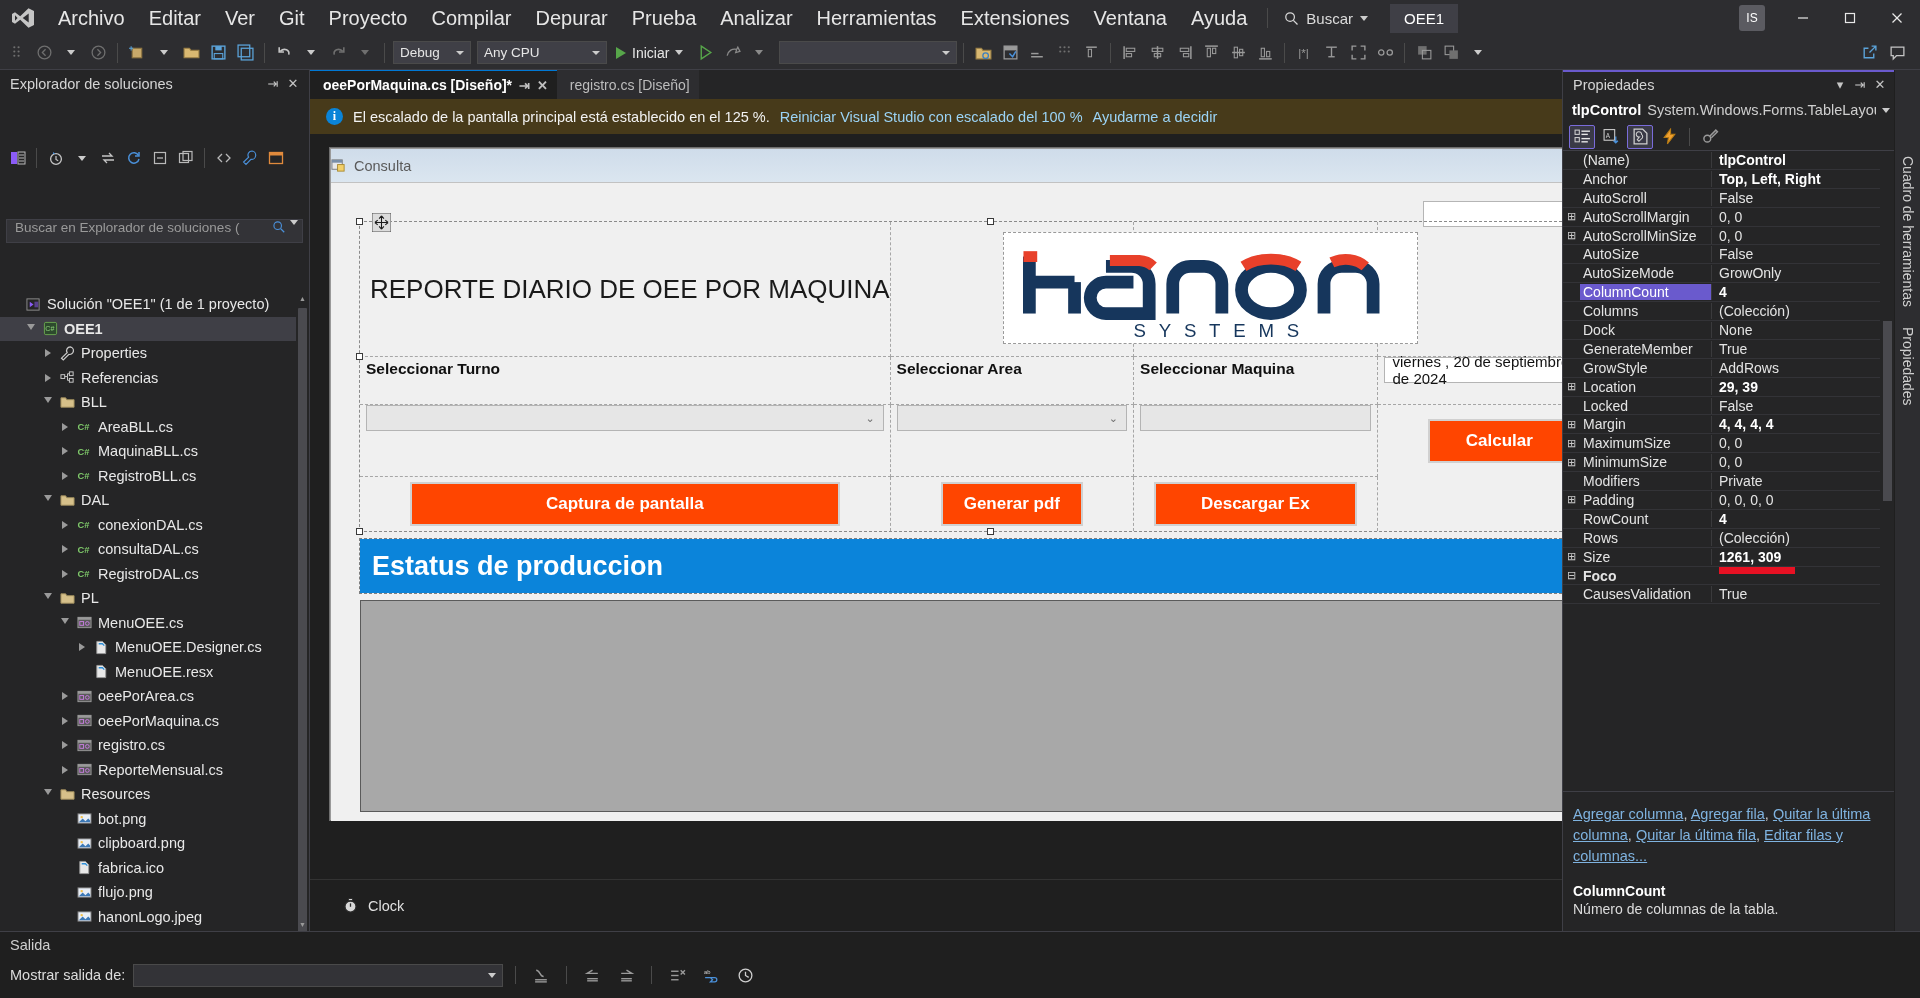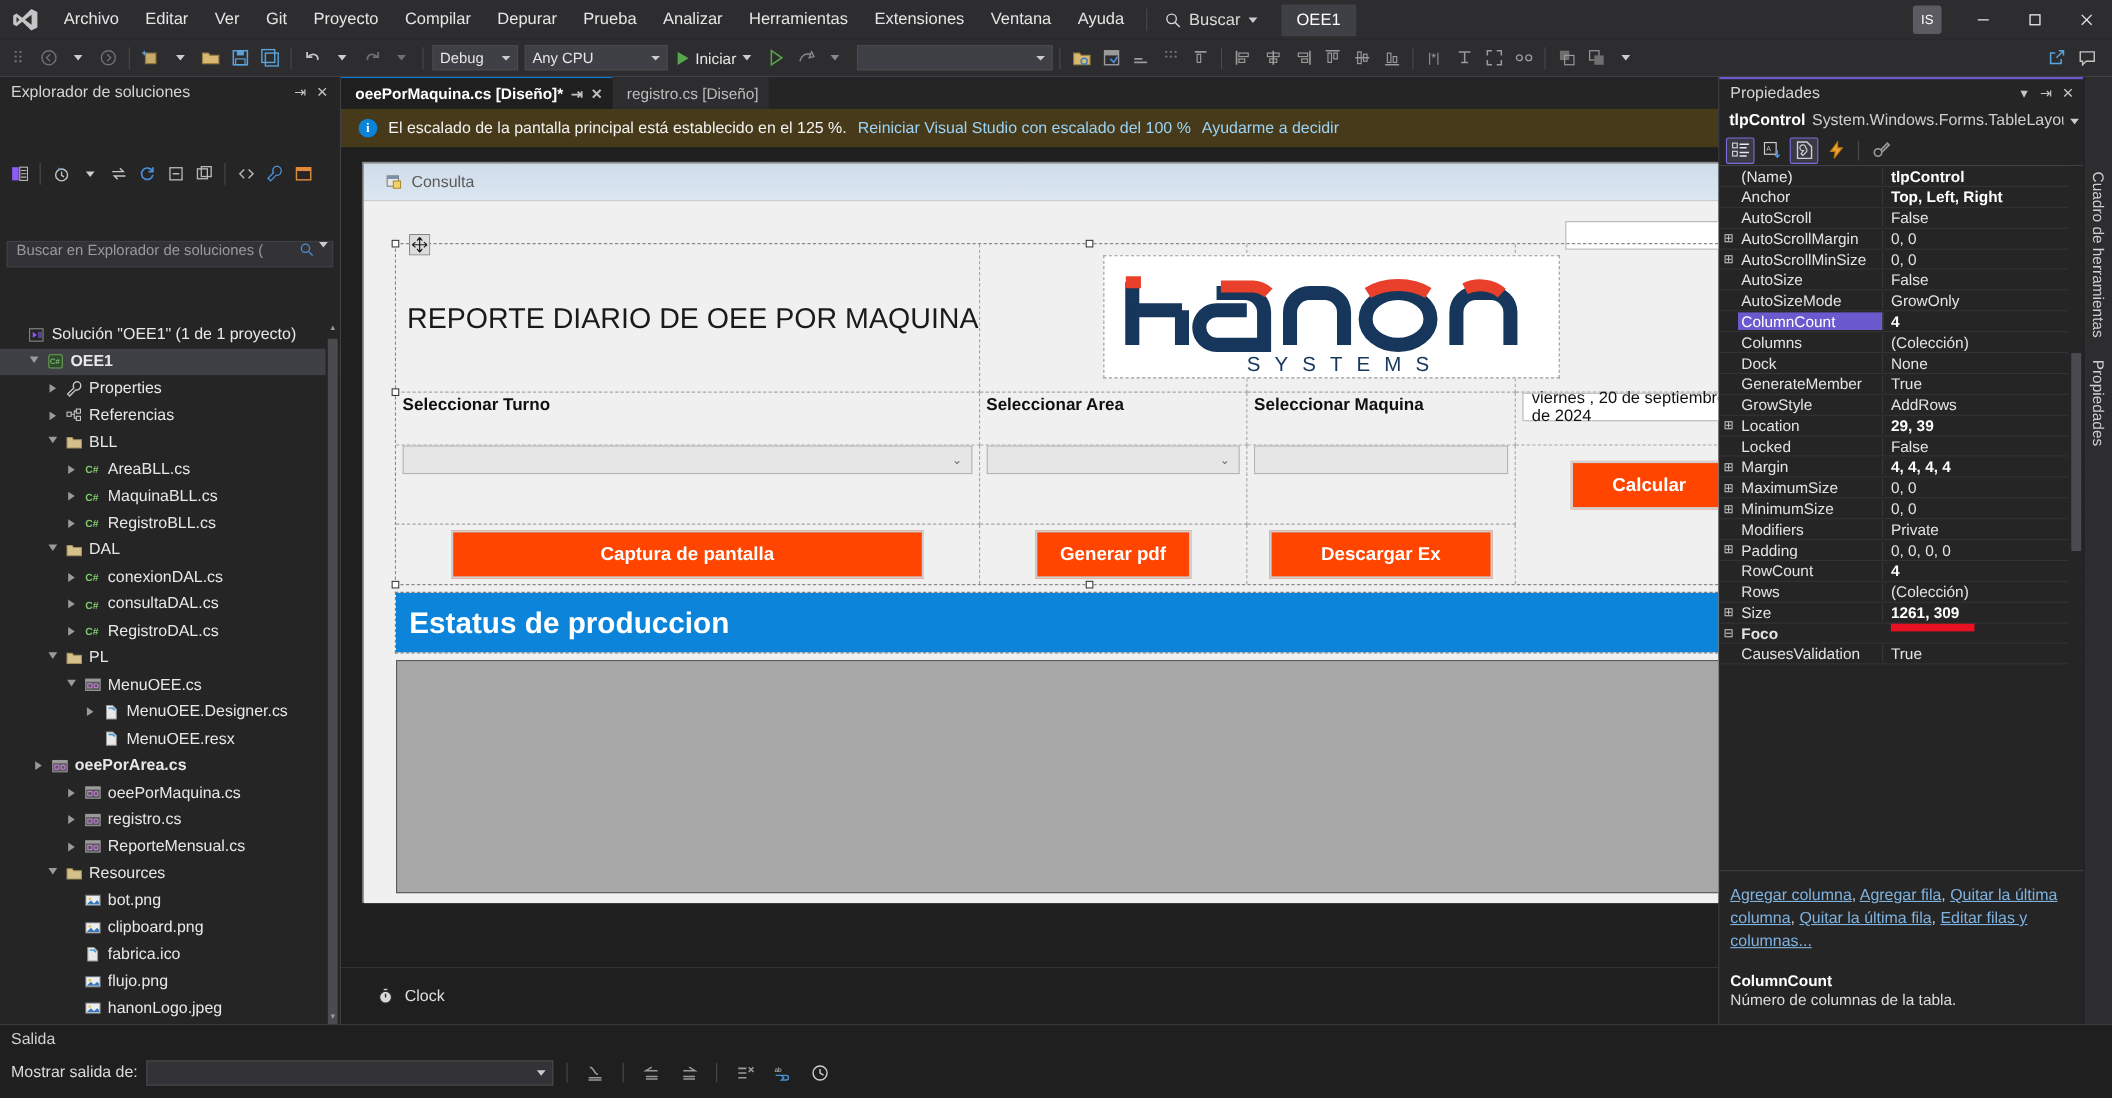--- a/index.html
+++ b/index.html
@@ -15,21 +15,21 @@
   
   .titlebar {
     display:flex; align-items:center; height:36px;
     background:#2d2d30; position:relative;
   }
   .vs-logo { width:46px; display:flex; align-items:center; justify-content:center; }
   .vs-logo svg { width:24px; height:24px; }
   .menubar { display:flex; align-items:center; height:36px; }
   .menu-item {
     padding:0 12px; height:36px; line-height:36px;
-    font-size:15px; color:#e6e6e6; cursor:default; white-space:nowrap;text-align:center;
+    font-size:20px; color:#e6e6e6; cursor:default; white-space:nowrap;text-align:center;
   }
   .tb-sep { width:1px; height:20px; background:#4a4a4a; margin:0 8px; }
   .search-box {
     display:flex; align-items:center; gap:7px;
     font-size:15px; color:#dcdcdc; padding:0 8px; cursor:default;
   }
   .search-box .mag { width:15px; height:15px; }
   .caret-dn { width:0;height:0;border-left:4px solid transparent;border-right:4px solid transparent;border-top:5px solid #ccc; }
   .proj-chip {
     background:#3f3f46; font-size:15px; padding:6px 14px; margin-left:14px; color:#fff;
@@ -127,21 +127,21 @@
   .notice a { color:#9bd3f5; text-decoration:none; cursor:pointer; }
 
   .design-host { flex:1; position:relative; background:#1f1f1f; overflow:hidden; }
   .winform {
     position:absolute; left:20px; top:14px; width:1262px; height:672px;
     background:#f0f0f0; border:1px solid #9a9a9a;
     box-shadow:0 0 0 1px #6f6f6f;
   }
   .wf-title {
     height:34px; background:linear-gradient(#cfdcea,#dbe6f0);
-    display:flex; align-items:center; gap:8px; padding-left:20px;
+    display:flex; align-items:center; gap:8px; padding-left:0;
     font-size:14.5px; color:#5a5a5a; border-bottom:1px solid #c2c2c2;
   }
   .wf-ico { width:15px;height:15px; }
   .wf-body { position:relative; height:638px; background:#f0f0f0; }
   .srch-ghost {
     position:absolute; right:18px; top:18px; width:150px; height:26px;
     border:1px solid #b5b5b5; background:#fff;
   }
 
   
@@ -808,21 +808,21 @@
           <div class="trow" style="padding-left: 74px;">
             <span class="tarrow"></span>
             <span class="ticon">
               <svg viewBox="0 0 16 16">
                 <path d="M3 1.5h6l3.5 3.5V14.5H3z" fill="#e8e8e8" stroke="#9a9a9a"></path>
                 <path d="M5 4h4l2 2" fill="none" stroke="#2e8fd8" stroke-width="1.4"></path>
               </svg>
             </span>
             <span class="tlabel">MenuOEE.resx</span>
           </div>
-          <div class="trow" style="padding-left: 27px; font-weight: bold;">
+          <div class="trow" style="padding-left: 57px;">
             <span class="tarrow">
               <i></i>
             </span>
             <span class="ticon">
               <svg viewBox="0 0 16 16">
                 <rect x="1" y="2.5" width="14" height="11" fill="#5a5a5a" stroke="#9a9a9a"></rect>
                 <rect x="1" y="2.5" width="14" height="2.6" fill="#9a9a9a"></rect>
                 <rect x="3" y="7" width="4" height="4" fill="none" stroke="#c77de0"></rect>
                 <circle cx="11" cy="9" r="2" fill="none" stroke="#c77de0"></circle>
               </svg>

